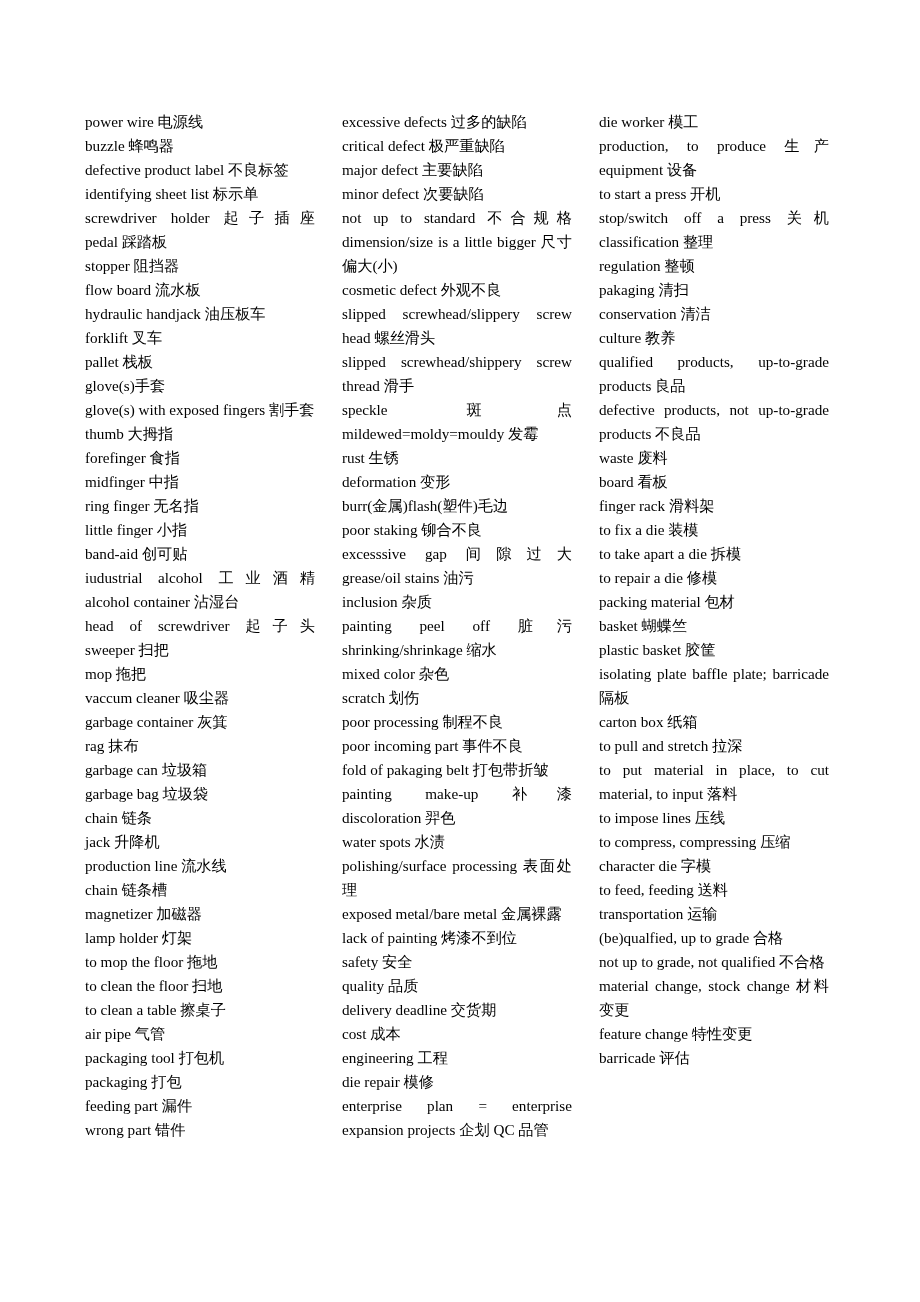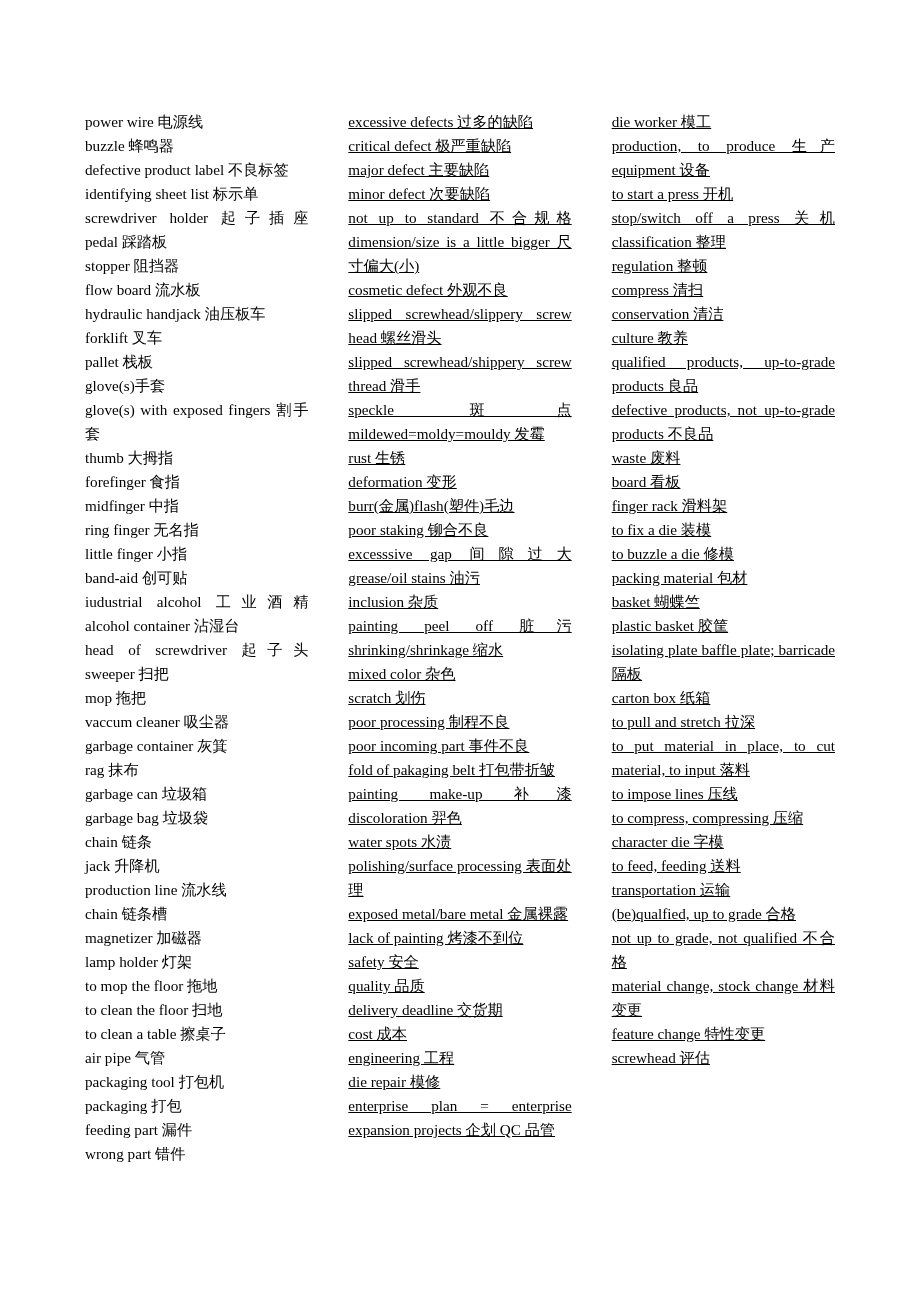--- a/index.html
+++ b/index.html
@@ -28,22 +28,21 @@
     top: 110px;
     width: 750px;
     display: flex;
     align-items: flex-start;
   }
   .col {
     width: 230px;
     box-sizing: border-box;
   }
   .col + .col {
-    margin-left: 40px;
-    text-decoration: underline;
+    margin-left: 27px;
   }
   .entry {
     font-size: 15.2px;
     line-height: 24px;
     text-align: justify;
     text-justify: inter-word;
     margin: 0;
     padding: 0;
     word-wrap: break-word;
     overflow-wrap: break-word;
@@ -145,42 +144,43 @@
         <p class="entry">enterprise plan = enterprise expansion projects 企划  QC 品管</p>
       </div>
     <div class="col">
         <p class="entry">die worker 模工</p>
         <p class="entry stretch">production, to produce 生产</p>
         <p class="entry">equipment 设备</p>
         <p class="entry">to start a press 开机</p>
         <p class="entry stretch">stop/switch off a press 关机</p>
         <p class="entry">classification 整理</p>
         <p class="entry">regulation 整顿</p>
-        <p class="entry">compress 清扫</p>
+        <p class="entry">pakaging 清扫</p>
         <p class="entry">conservation 清洁</p>
         <p class="entry">culture 教养</p>
         <p class="entry">qualified products, up-to-grade products 良品</p>
         <p class="entry">defective products, not up-to-grade products 不良品</p>
         <p class="entry">waste 废料</p>
         <p class="entry">board 看板</p>
         <p class="entry">finger rack 滑料架</p>
         <p class="entry">to fix a die 装模</p>
-        <p class="entry">to buzzle a die 修模</p>
+        <p class="entry">to take apart a die 拆模</p>
+        <p class="entry">to repair a die 修模</p>
         <p class="entry">packing material 包材</p>
         <p class="entry">basket 蝴蝶竺</p>
         <p class="entry">plastic basket 胶筐</p>
         <p class="entry">isolating plate baffle plate; barricade 隔板</p>
         <p class="entry">carton box 纸箱</p>
         <p class="entry">to pull and stretch 拉深</p>
         <p class="entry">to put material in place, to cut material, to input 落料</p>
         <p class="entry">to impose lines 压线</p>
         <p class="entry">to compress, compressing 压缩</p>
         <p class="entry">character die 字模</p>
         <p class="entry">to feed, feeding 送料</p>
         <p class="entry">transportation 运输</p>
         <p class="entry">(be)qualfied, up to grade 合格</p>
         <p class="entry">not up to grade, not qualified 不合格</p>
         <p class="entry">material change, stock change 材料变更</p>
         <p class="entry">feature change 特性变更</p>
-        <p class="entry">screwhead 评估</p>
+        <p class="entry">barricade 评估</p>
       </div>
   </div>
 </div>
 
 </body></html>

